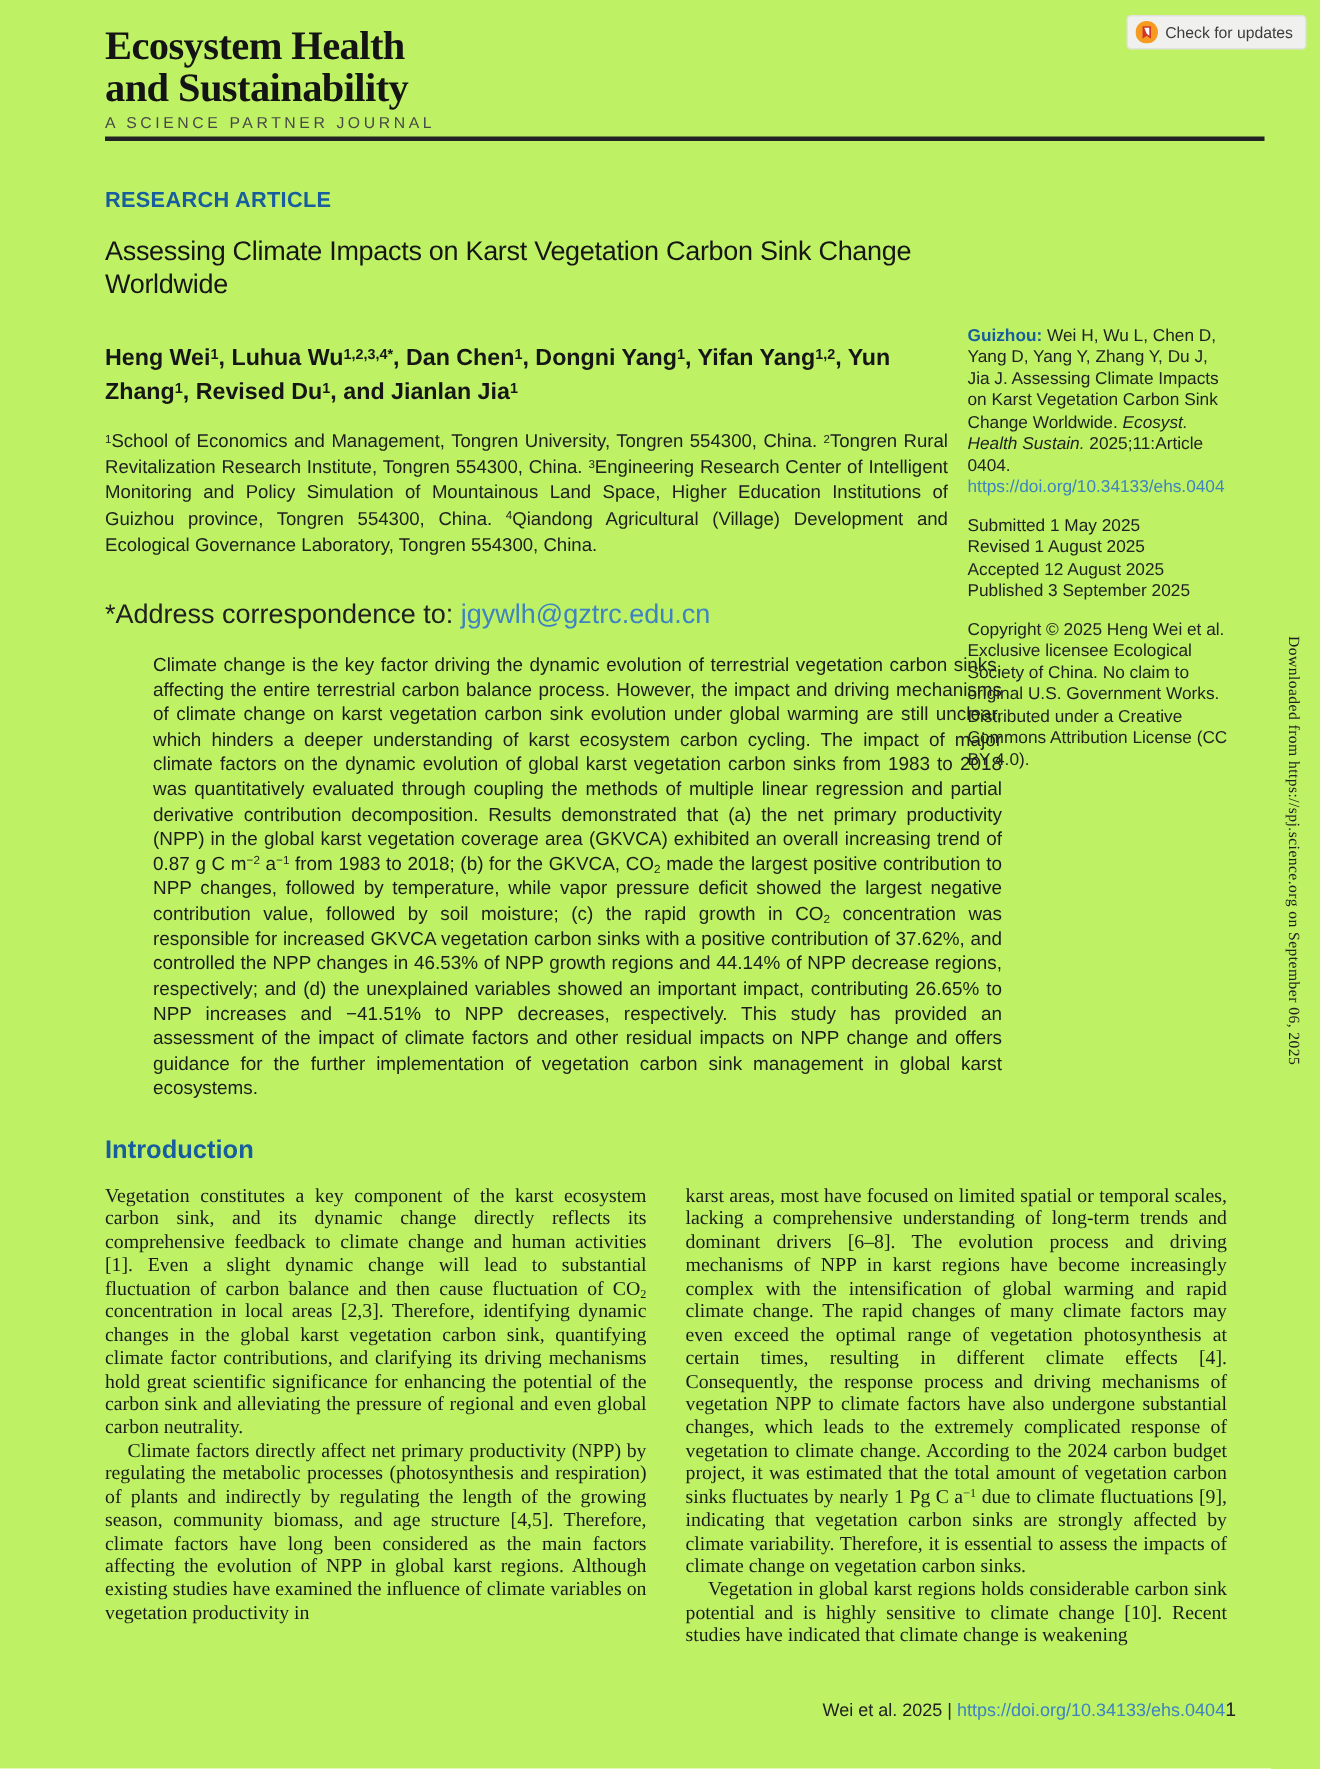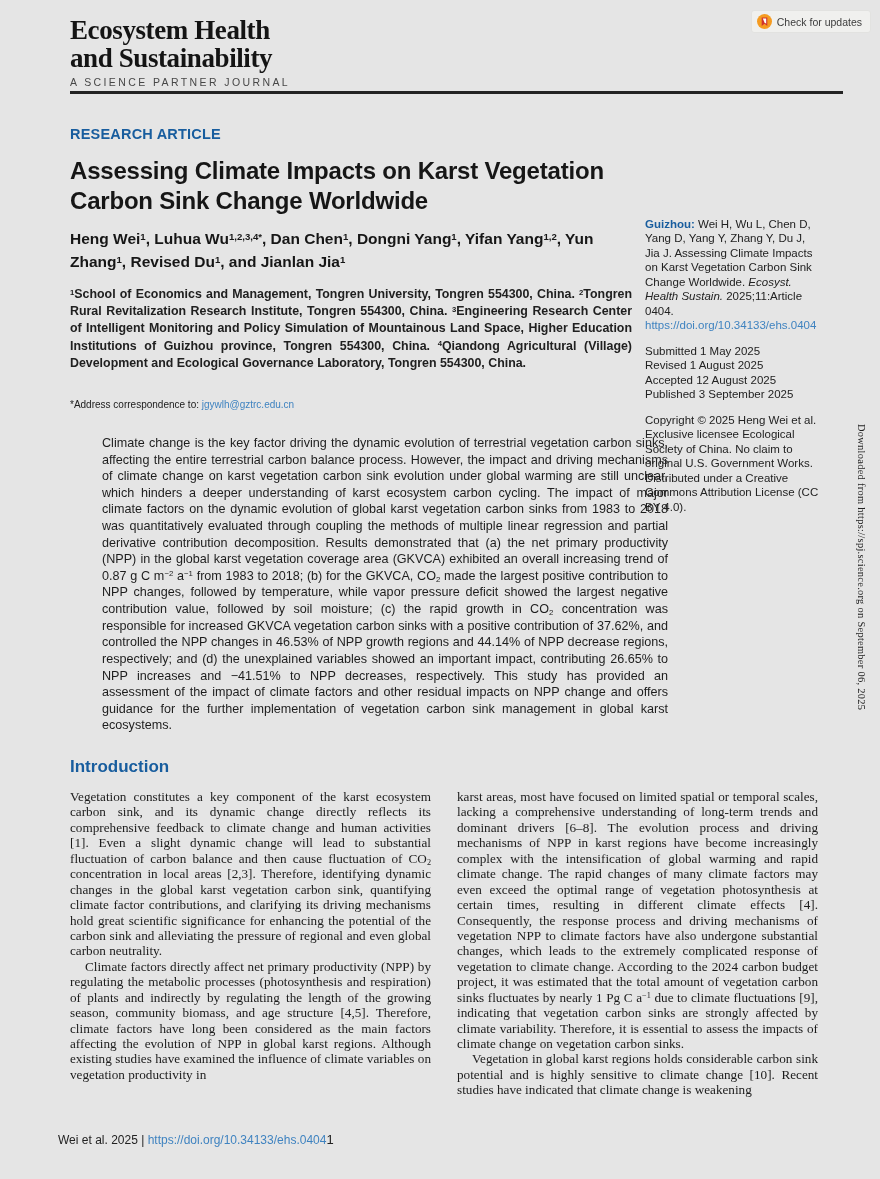--- a/index.html
+++ b/index.html
@@ -2,21 +2,21 @@
 <html><head>
 <meta charset="utf-8">
 <style>
   * { margin: 0; padding: 0; box-sizing: border-box; }
   html, body { background: #ffffff; }
   .page {
     position: relative;
     width: 880px;
     height: 1179px;
     margin: 0 auto;
-    background: #e5e5e5;
+    background: #bef264;
     font-family: "Liberation Sans", sans-serif;
     color: #1c1c1c;
     overflow: hidden;
     padding-left: 24px;
   }
 
   
   .masthead { position: absolute; left: 70px; top: 16px; }
   .journal-name {
     font-family: "Liberation Serif", serif;
@@ -45,34 +45,34 @@
   }
   .update-badge svg { display: block; }
 
   
   .kicker {
     position: absolute; left: 70px; top: 126px;
     font-size: 14.5px; font-weight: 700; color: #185d9e; letter-spacing: 0.2px;
   }
   .title {
     position: absolute; left: 70px; top: 156px; width: 558px;
-    font-size: 24px; font-weight: 700; line-height: 1.23; color: #161616;
+    font-size: 18px; font-weight: 400; line-height: 1.23; color: #161616;
     letter-spacing: -0.2px;
   }
   .authors {
     position: absolute; left: 70px; top: 227px; width: 548px;
     font-size: 15.5px; font-weight: 700; line-height: 1.5; color: #161616;
   }
   .affiliations {
     position: absolute; left: 70px; top: 286px; width: 562px;
-    font-size: 12.4px; line-height: 1.39; text-align: justify; color: #202020; font-weight: bold;
+    font-size: 12.4px; line-height: 1.39; text-align: justify; color: #202020;
   }
   .correspondence {
     position: absolute; left: 70px; top: 399px;
-    font-size: 10px; color: #202020;
+    font-size: 18px; color: #202020;
   }
   .abstract {
     position: absolute; left: 70px; top: 435px; width: 566px;
     font-size: 12.6px; line-height: 1.32; text-align: justify; color: #1d1d1d; margin-left: 32px;
   }
 
   sup { font-size: 0.62em; line-height: 0; position: relative; top: -0.45em; vertical-align: baseline; }
   sub { font-size: 0.62em; line-height: 0; position: relative; top: 0.25em; vertical-align: baseline; }
   .link { color: #3f83c0; cursor: pointer; text-decoration: none; }
 
@@ -101,21 +101,21 @@
   
   .watermark {
     position: absolute; right: 13px; top: 424px;
     writing-mode: vertical-rl;
     font-family: "Liberation Serif", serif;
     font-size: 10.4px; color: #1f1f1f; letter-spacing: 0.3px;
     white-space: nowrap;
   }
   .footer {
     position: absolute; left: 58px; top: 1132px; width: 766px;
-    display: flex; justify-content: flex-start; align-items: baseline;
+    display: flex; justify-content: flex-end; align-items: baseline;
     font-size: 12px; color: #222222;
   }
   .page-number { font-size: 13px; color: #222222; }
 </style>
 </head>
 <body>
 
 <div class="page">
 
   <div class="masthead">

